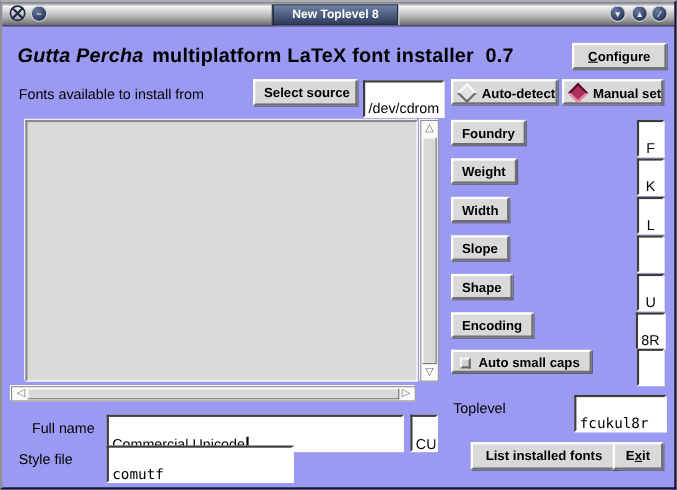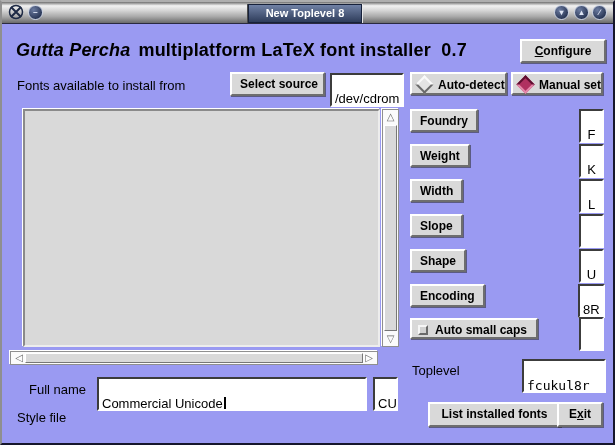--- a/index.html
+++ b/index.html
@@ -178,19 +178,20 @@
   <div class="entry" style="left:577px;top:315px;width:25px;height:22px;text-align:center;"></div>
 
   <div class="label" style="left:410px;top:361px;">Toplevel</div>
   <div class="entry mono" style="left:520px;top:357px;width:84px;height:24px;line-height:20px;">fcukul8r</div>
 
   <div class="label" style="left:27px;top:380px;">Full name</div>
   <div class="entry" style="left:95px;top:375px;width:270px;height:23px;line-height:19px;"><span>Commercial Unicode</span><span class="cursor"></span></div>
   <div class="entry" style="left:371px;top:375px;width:25px;height:23px;line-height:19px;text-align:left;">CU</div>
 
   <div class="label" style="left:15px;top:408px;">Style file</div>
+  <div class="entry mono" style="left:95px;top:403px;width:170px;height:23px;line-height:19px;">comutf</div>
 
   <div class="btn" style="left:426px;top:400px;width:133px;height:25px;">List installed fonts</div>
   <div class="btn" style="left:555px;top:400px;width:46px;height:25px;">
     <span>E</span><span class="key">x</span><span>it</span>
   </div>
 
 </div>
 
 </body></html>

